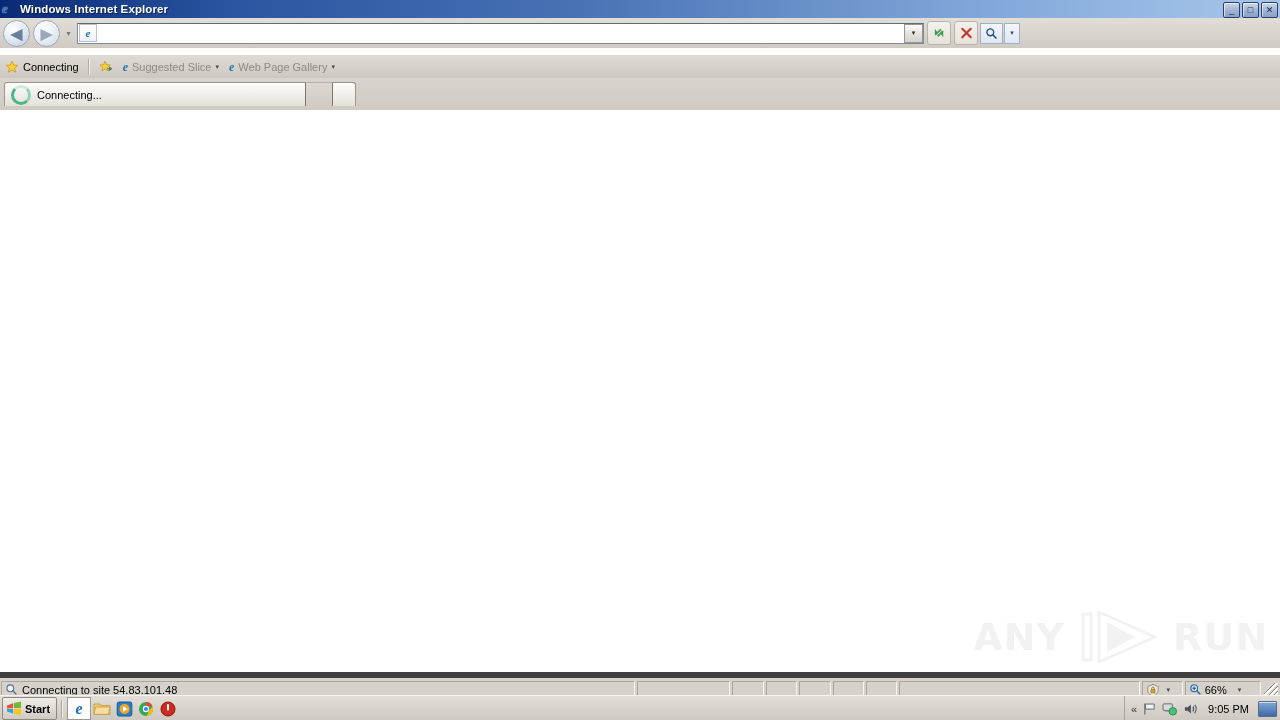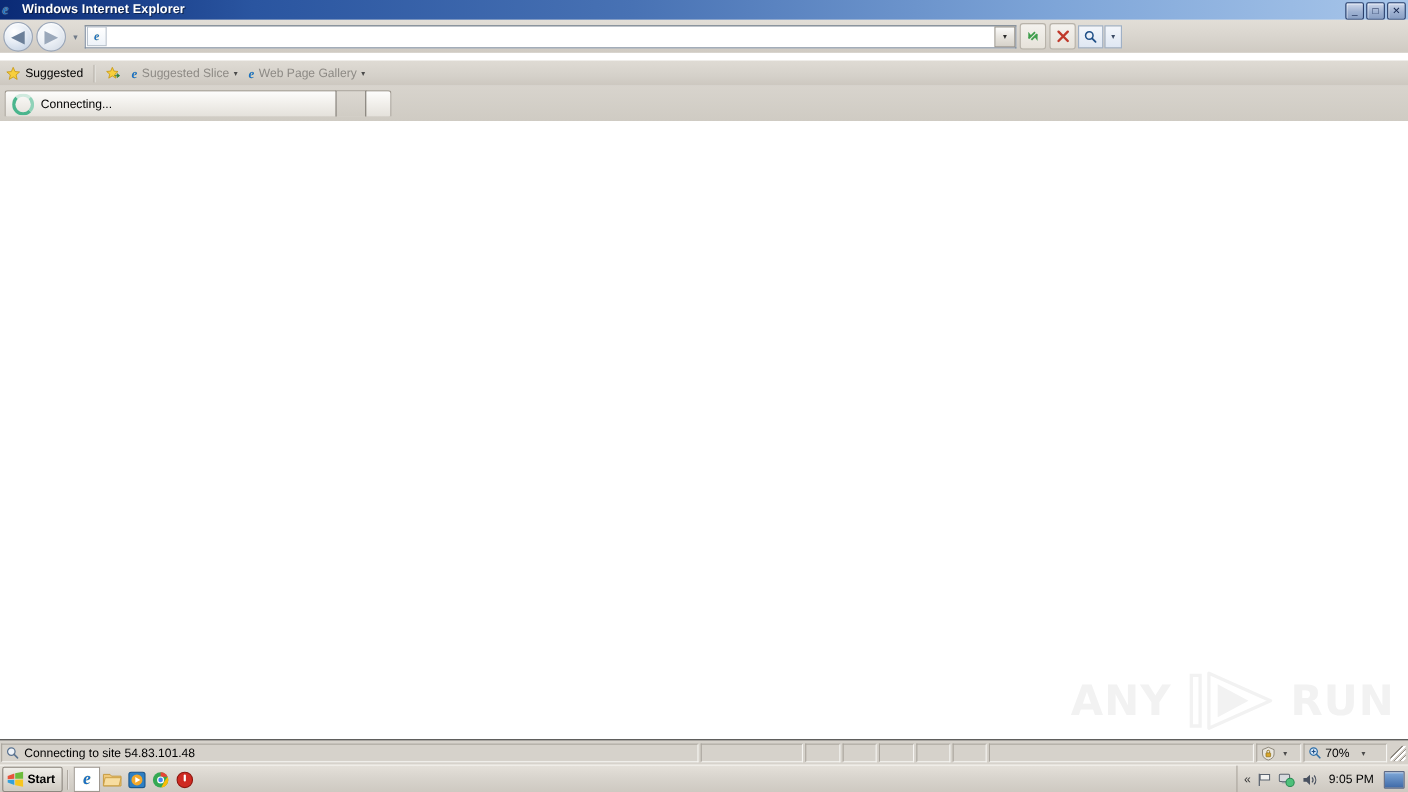--- a/index.html
+++ b/index.html
@@ -190,21 +190,21 @@
   .wm-text {
     font-family: "DejaVu Sans", sans-serif;
     font-size: 38px; font-weight: bold; letter-spacing: 1px;
     color: #f2f2f2; line-height: 1;
   }
 
   
   .statusbar {
     position: absolute; left: 0; top: 672px; width: 1280px; height: 23px;
     background: #d6d2cb;
-    border-top: 1px solid #404040;
+    border-top: 6px solid #404040;
     display: flex; align-items: center;
   }
   .sb-panel {
     height: 17px; margin: 0 1px;
     border: 1px solid #aaa59d; border-right-color: #f6f5f2; border-bottom-color: #f6f5f2;
     background: #d6d2cb;
     display: flex; align-items: center; padding: 0 3px;
     box-sizing: border-box; font-size: 11px; color: #000;
   }
   .sb-zone, .sb-zoom {
@@ -307,21 +307,21 @@
       </svg>
     </div>
     <div class="search-drop">▾</div>
   </div>
 
   <div class="favbar">
     <div class="fav-item">
       <svg width="14" height="14" viewBox="0 0 16 16" style="margin-right:4px">
         <path d="M8 1.4 L9.9 5.8 L14.6 6.2 L11 9.3 L12.1 13.9 L8 11.4 L3.9 13.9 L5 9.3 L1.4 6.2 L6.1 5.8 Z" fill="#f8cf3c" stroke="#c89a16" stroke-width=".9"></path>
       </svg>
-      <span>Suggested</span>
+      <span>Connecting</span>
     </div>
     <div class="fav-sep"></div>
     <div class="fav-item">
       <svg width="14" height="14" viewBox="0 0 16 16">
         <path d="M7 1.4 L8.7 5.3 L12.9 5.7 L9.7 8.5 L10.7 12.6 L7 10.3 L3.3 12.6 L4.3 8.5 L1.1 5.7 L5.3 5.3 Z" fill="#f8cf3c" stroke="#c89a16" stroke-width=".9"></path>
         <path d="M9 10 L14 10 M12 8 L14.6 10 L12 12 Z" fill="#3f9e4d" stroke="#2c7a38" stroke-width=".8"></path>
       </svg>
     </div>
     <div class="fav-item dim">
       <span style="margin-right:4px">
@@ -447,21 +447,21 @@
         <path d="M6.6 7.4 L6.6 6 A1.4 1.4 0 0 1 9.4 6 L9.4 7.4" stroke="#8a6a12" stroke-width=".9" fill="none"></path>
       </svg>
       <span class="caret">▾</span>
     </div>
     <div class="sb-panel sb-zoom" style="width:78px">
       <svg width="13" height="13" viewBox="0 0 16 16">
         <circle cx="6.4" cy="6.4" r="4.2" stroke="#2f6fa8" stroke-width="1.4" fill="#d7e7f7"></circle>
         <path d="M6.4 4.2 L6.4 8.6 M4.2 6.4 L8.6 6.4" stroke="#1f4f87" stroke-width="1.3"></path>
         <path d="M9.5 9.5 L13.4 13.4" stroke="#2f6fa8" stroke-width="1.8" stroke-linecap="round"></path>
       </svg>
-      <span>70%</span>
+      <span>66%</span>
       <span class="caret" style="margin-left:8px">▾</span>
     </div>
     <div class="resize-grip"></div>
   </div>
 
   <div class="taskbar">
     <div class="start-btn">
       <svg width="16" height="15" viewBox="0 0 16 15">
         <path d="M1 4.5 L7 2.2 L7 7 L1 7.4 Z" fill="#e8533a"></path>
         <path d="M7.8 2 L15 .6 L15 6.9 L7.8 7 Z" fill="#6cbb3c"></path>

